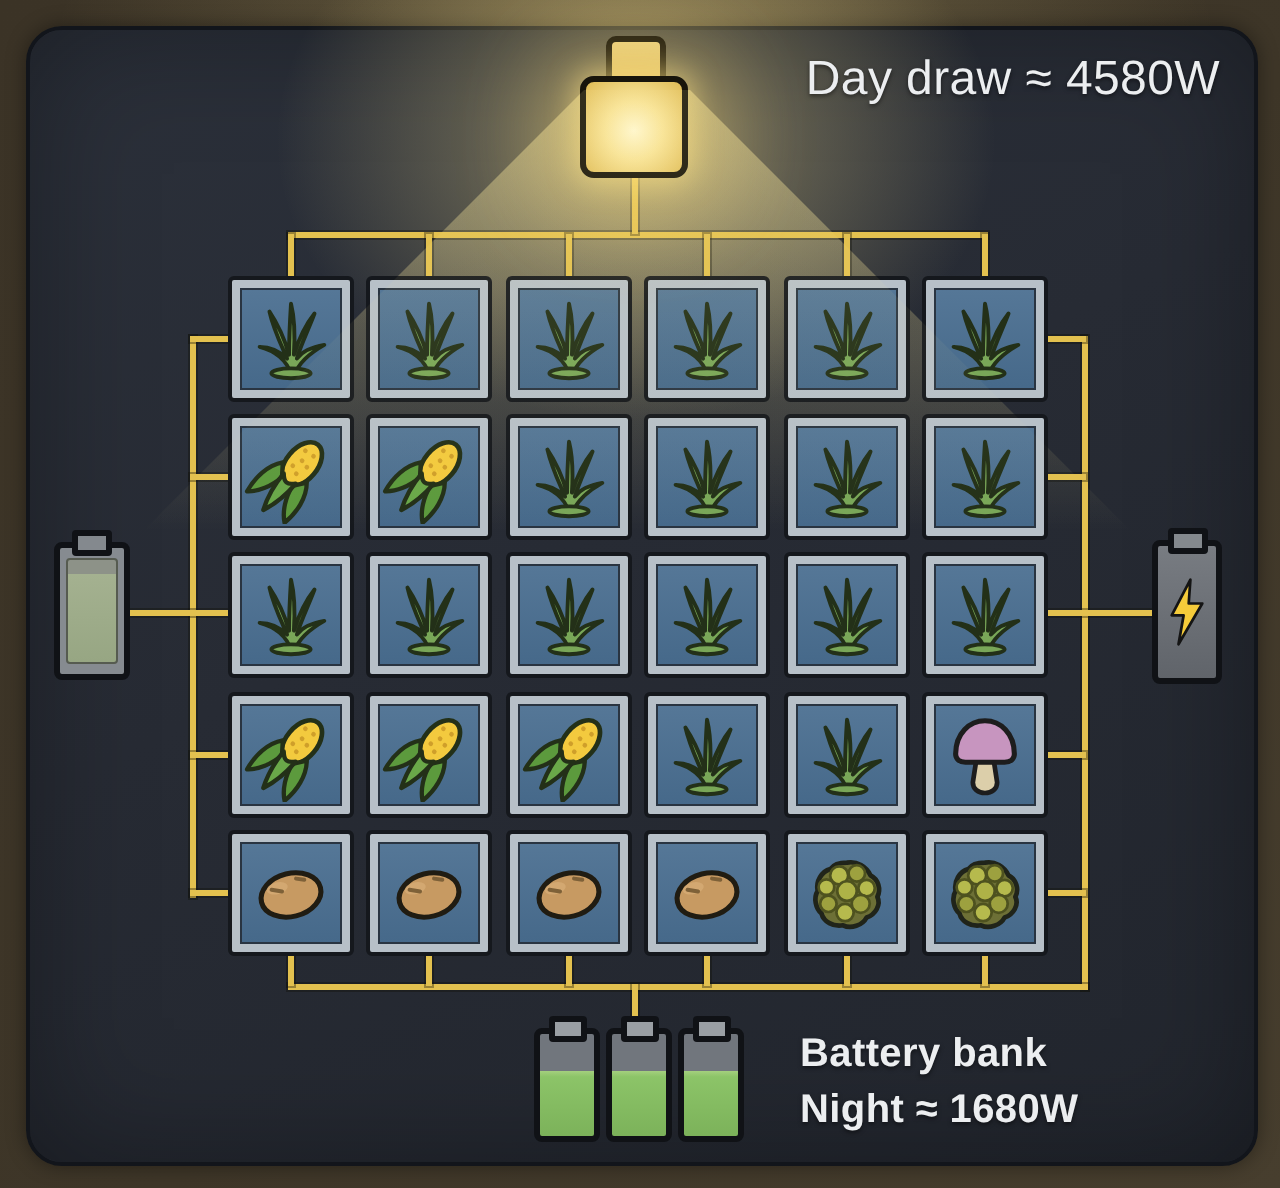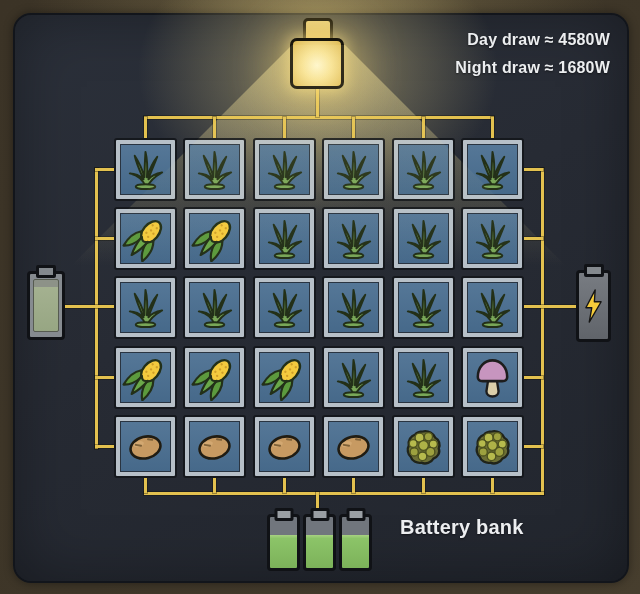--- a/index.html
+++ b/index.html
@@ -50,22 +50,22 @@
   #bat-left .win{position:absolute;inset:5px 3px 5px 3px;border:1px solid #565b50;border-radius:2px;
     background:linear-gradient(180deg,#8d9288 0%,#8d9288 14%,#a4b190 14%,#97a683 100%);}
   #bat-right{left:576px;top:270px;width:35px;height:72px;background:linear-gradient(#787c82 0%,#60646a 100%);
     display:flex;align-items:center;justify-content:center;}
   .bank-bat{width:33px;height:57px;border:3px solid #101216;border-radius:4px;position:relative;box-sizing:border-box;
     background:linear-gradient(180deg,#71767d 0%,#71767d 36%,#a5d07f 36%,#8cc468 42%,#7cb25a 100%);}
   .bank-bat .term{position:absolute;top:-9px;left:50%;transform:translateX(-50%);width:13px;height:7px;
     background:#9a9fa4;border:3px solid #101216;border-radius:2px;}
   #bank{position:absolute;left:267px;top:514px;display:flex;gap:3px;z-index:4;}
   
-  .stats{position:absolute;top:26px;right:30px;text-align:right;color:#eceef0;font-size:16px;line-height:28px;
-    font-weight:700;letter-spacing:.2px;z-index:5;text-shadow:0 1px 2px rgba(0,0,0,.5);}
+  .stats{position:absolute;top:26px;right:30px;color:#eceef0;font-size:24px;line-height:28px;
+    font-weight:400;letter-spacing:.2px;z-index:5;text-shadow:0 1px 2px rgba(0,0,0,.5);}
   .bank-label{position:absolute;left:400px;top:513px;color:#eceef0;font-size:20px;line-height:28px;font-weight:700;
     letter-spacing:.2px;z-index:5;text-shadow:0 1px 2px rgba(0,0,0,.5);}
 </style>
 </head>
 <body>
 
 <svg width="0" height="0" style="position:absolute" aria-hidden="true">
   <defs>
     <symbol id="i-grass" viewBox="0 0 48 48">
       <g fill="#79a758" stroke="#233018" stroke-width="2" stroke-linejoin="round">
@@ -310,21 +310,20 @@
 
   <div class="cone over"></div>
 
   <div id="lamp">
     <div class="lamp-cap"></div>
     <div class="lamp-body"></div>
   </div>
 
   <div class="stats">
     <div>Day draw ≈ 4580W</div>
-    <div>Night draw ≈ 1680W</div>
   </div>
 
   <div class="bat" id="bat-left">
     <div class="term"></div>
     <div class="win"></div>
   </div>
 
   <div class="bat" id="bat-right">
     <div class="term"></div>
     <svg width="21" height="34">
@@ -339,14 +338,15 @@
       <div class="bank-bat">
         <div class="term"></div>
       </div>
       <div class="bank-bat">
         <div class="term"></div>
       </div>
     </div>
 
   <div class="bank-label">
     <div>Battery bank</div>
+    <div>Night ≈ 1680W</div>
   </div>
 </div>
 
 </body></html>

